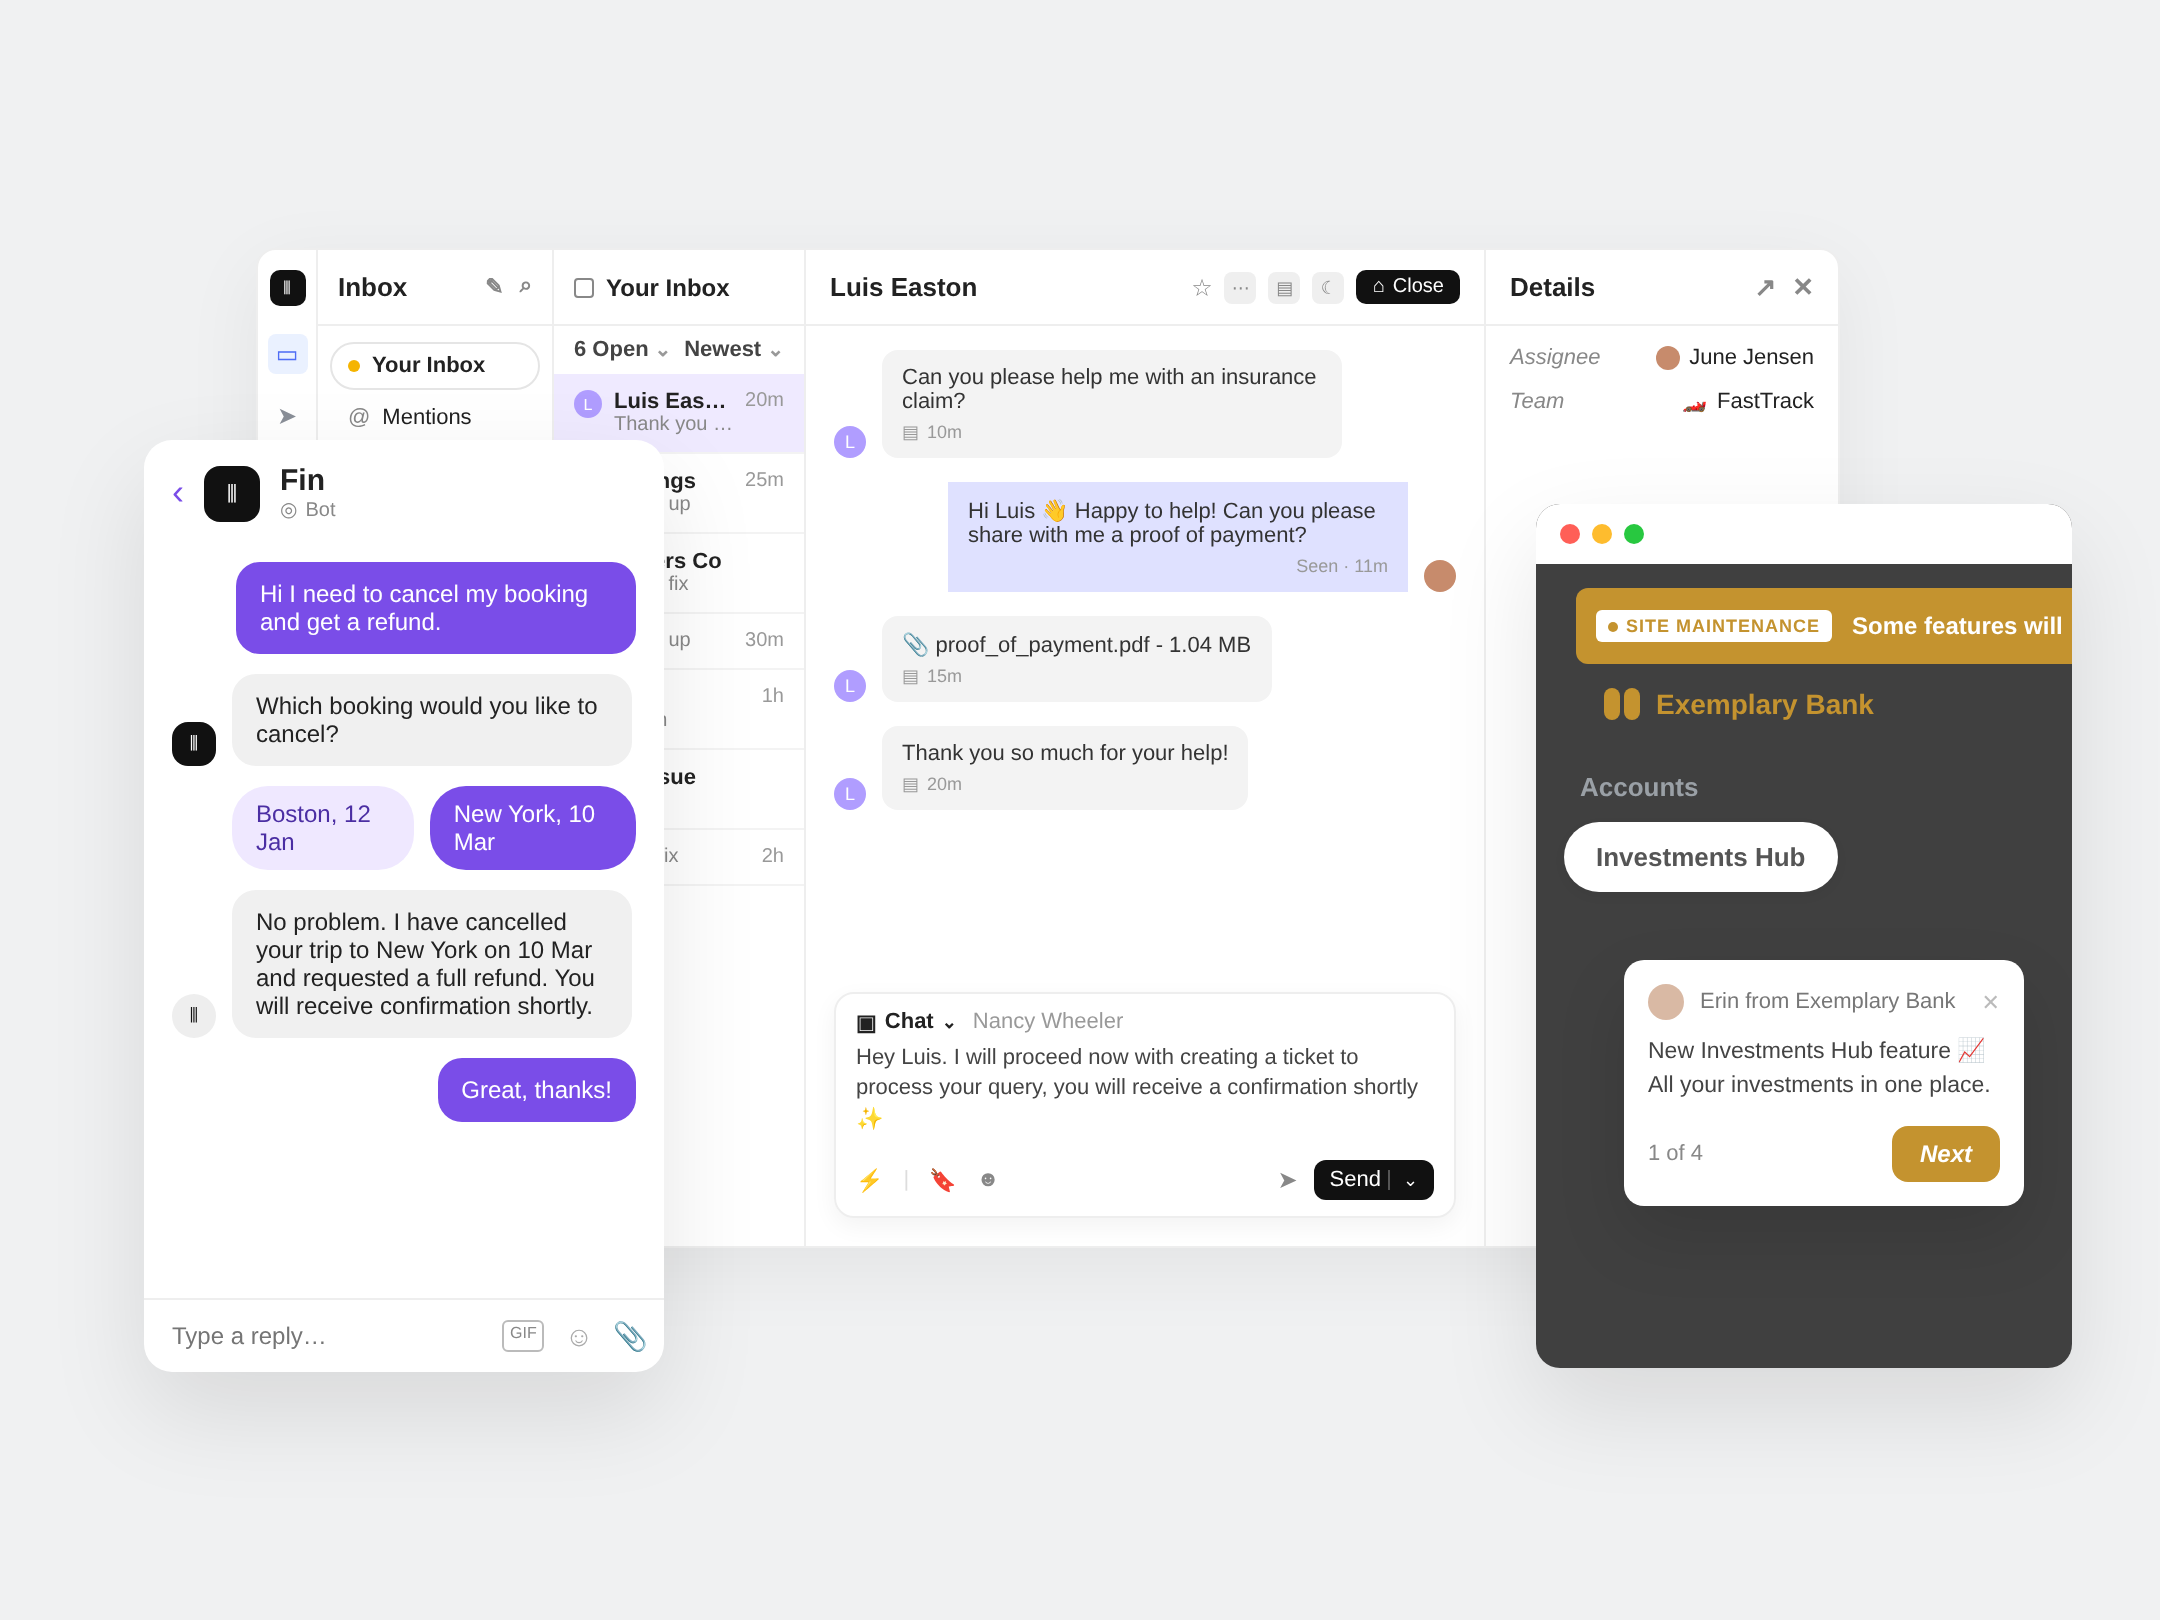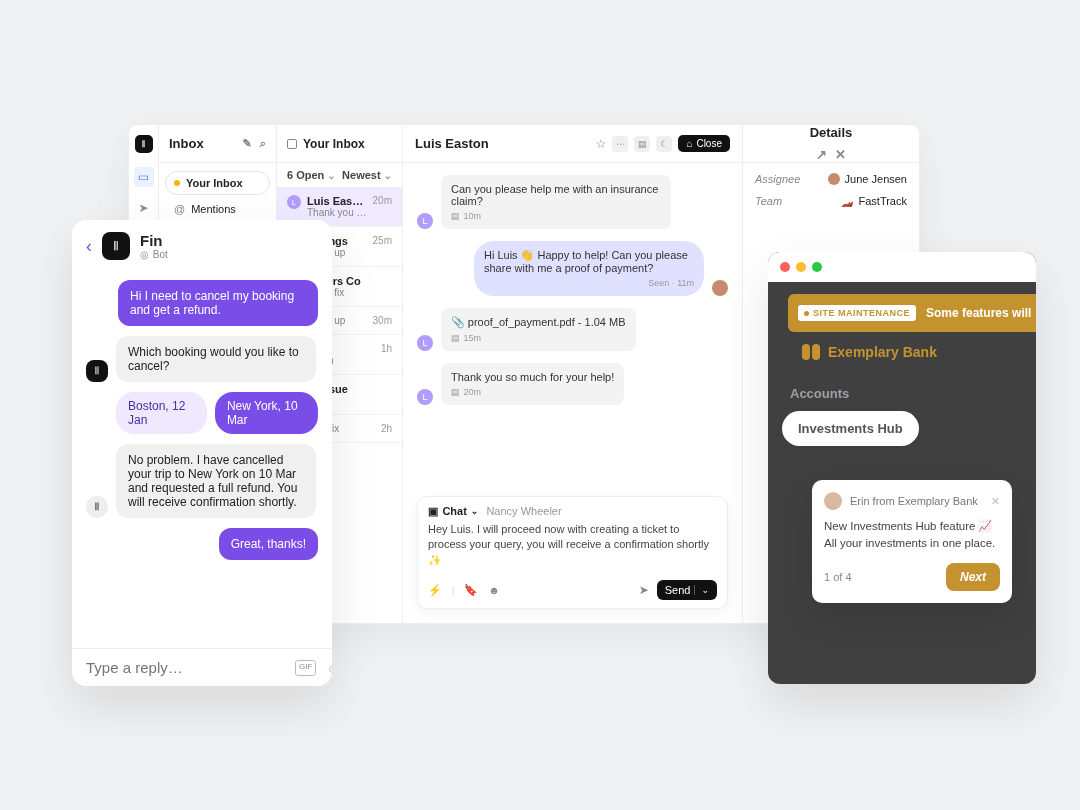--- a/index.html
+++ b/index.html
@@ -116,21 +116,21 @@
   }
   .msg-row { display:flex; gap:8px; align-items:flex-end; }
   .msg-row.right { justify-content:flex-end; }
   .msg-av { width:16px;height:16px;border-radius:50%;background:#b09dff;color:#fff;font-size:9px;display:flex;align-items:center;justify-content:center;flex-shrink:0; }
   .msg-av.person { background:#c78b6c; }
   .bubble-in {
     background:#f3f3f3; border-radius:8px; padding:8px 10px; max-width:230px;
     font-size:11px; color:#333;
   }
   .bubble-out {
-    background:#dfe1ff; border-radius:20px; padding:8px 10px; max-width:230px;
+    background:#dfe1ff; border-radius:0; padding:8px 10px; max-width:230px;
     font-size:11px; color:#333;
   }
   .bubble-meta { font-size:9px; color:#999; margin-top:4px; display:flex; gap:4px; align-items:center;}
   .bubble-meta.right { justify-content:flex-end; }
 
   .composer {
     margin: 0 14px 14px 14px;
     border:1px solid #eee; border-radius:10px; padding:8px 10px;
     box-shadow: 0 4px 12px rgba(0,0,0,0.05);
   }
@@ -144,21 +144,21 @@
   .send-btn {
     background:#111; color:#fff; border:none; border-radius:6px;
     font-size:11px; padding:4px 8px; display:flex; align-items:center; gap:4px;
   }
 
   .details-panel {
     width: 176px; display:flex; flex-direction:column;
   }
   .details-head {
     height:38px; display:flex; align-items:center; justify-content:space-between;
-    padding:0 12px; border-bottom:1px solid #eee; font-weight:700; font-size:13px;flex-direction:column;
+    padding:0 12px; border-bottom:1px solid #eee; font-weight:700; font-size:13px;
   }
   .details-head .icons { display:flex; gap:8px; color:#888; }
   .details-body { padding:10px 12px; display:flex; flex-direction:column; gap:10px; font-size:11px;}
   .detail-row { display:flex; justify-content:space-between; align-items:center; }
   .detail-row .k { color:#888;font-style:italic; }
   .detail-row .v { display:flex; align-items:center; gap:5px; }
   .mini-av { width:12px;height:12px;border-radius:50%;background:#c78b6c; }
   .linked-head {
     padding:8px 12px; border-top:1px solid #eee; border-bottom:1px solid #eee;
     font-size:9px; letter-spacing:0.5px; font-weight:700; color:#555;
@@ -194,21 +194,21 @@
   .fin-av.circle { border-radius:50%; background:#eee; color:#111;}
   .chip-row { display:flex; gap:8px; margin-left:30px;}
   .chip { padding:7px 12px; border-radius:18px; font-size:12px; }
   .chip.plain { background:#efe8ff; color:#4b2ea3; }
   .chip.sel { background:#7a4de8; color:#fff; }
   .fin-footer {
     border-top:1px solid #eee; padding:10px 14px;
     display:flex; align-items:center; justify-content:space-between; gap:10px;
   }
   .fin-input {
-    border:none; outline:none; flex:1; font-size:15px; color:#a16207;
+    border:none; outline:none; flex:1; font-size:12px; color:#a16207;
     background:transparent;
   }
   .fin-foot-icons { display:flex; gap:10px; color:#aaa; font-size:14px;}
   .gif-badge { font-size:8px; border:1px solid #bbb; border-radius:3px; padding:1px 3px; color:#888;}
 
   
   .bank-window {
     position:absolute;
     left:768px; top:252px;
     width:268px; height:432px;

